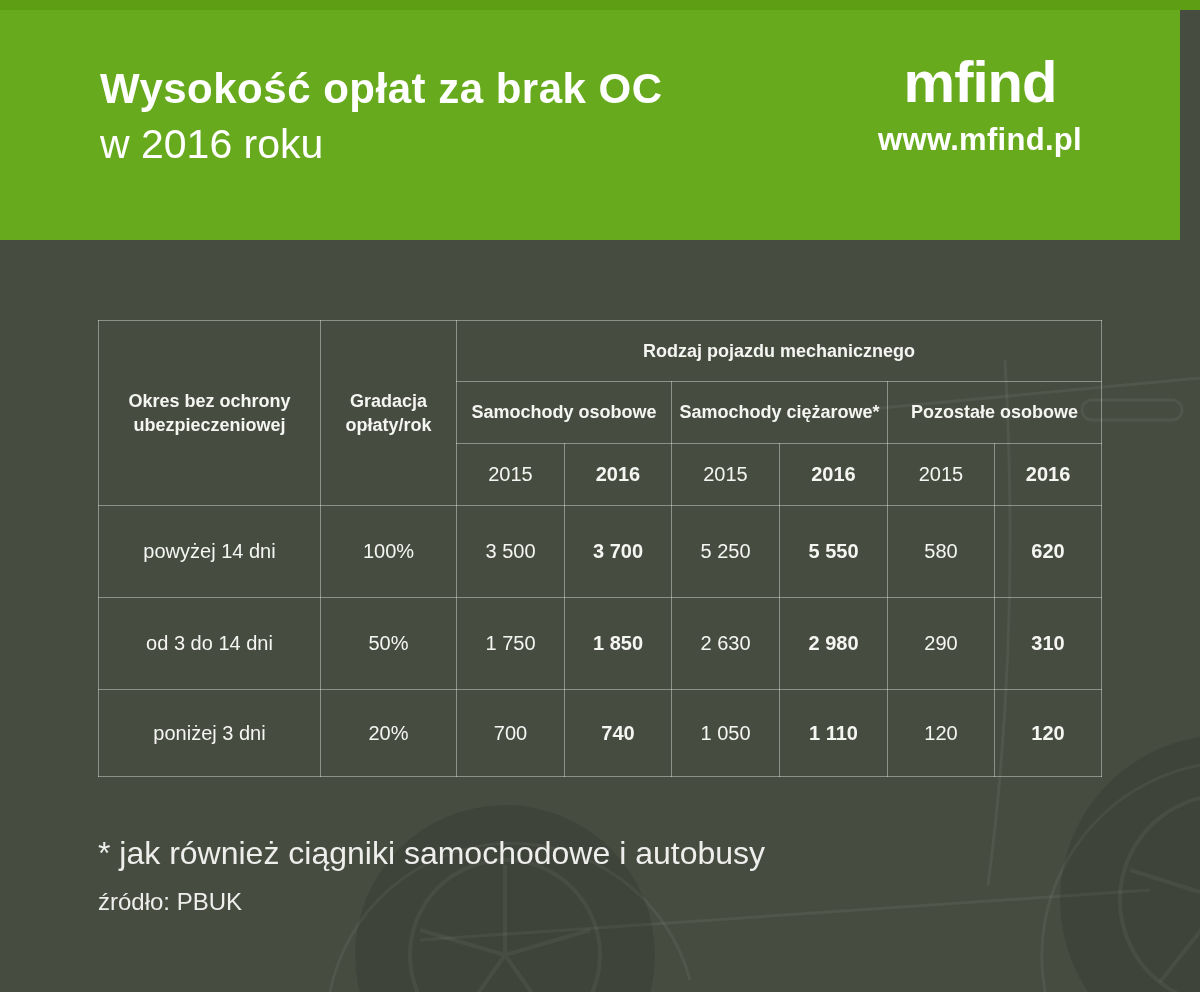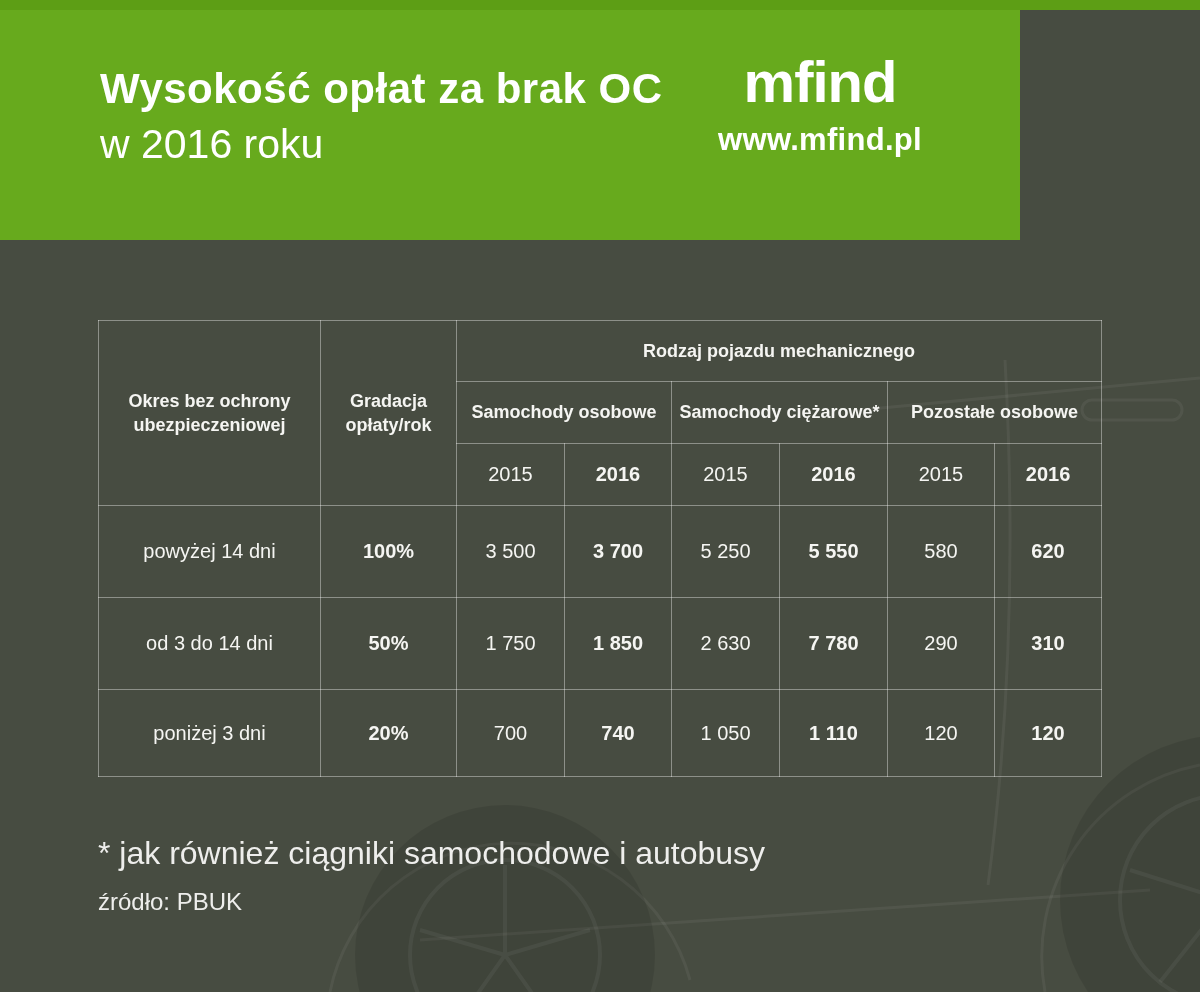--- a/index.html
+++ b/index.html
@@ -5,21 +5,21 @@
   * { margin: 0; padding: 0; box-sizing: border-box; }
   html, body { width: 1200px; height: 992px; overflow: hidden; }
   body {
     font-family: "Liberation Sans", "DejaVu Sans", sans-serif;
     position: relative;
     background: #474c41;
   }
 
   
   .header {
-    position: absolute; left: 0; top: 0; width: 1020px; height: 240px;
+    position: absolute; left: 0; top: 0; width: 1180px; height: 240px;
     background: #67aa1d;
   }
   .header-topstripe {
     position: absolute; left: 0; top: 0; width: 1200px; height: 10px;
     background: #5d9e15;
   }
   .title-block { position: absolute; left: 100px; top: 64px; color: #ffffff; }
   .title-line1 { font-size: 42px; font-weight: 700; letter-spacing: 0.5px; line-height: 1.2; }
   .title-line2 { font-size: 41px; font-weight: 400; line-height: 1.2; margin-top: 6px; }
   .logo-block { position: absolute; right: 98px; top: 52px; text-align: center; color: #ffffff; }
@@ -41,21 +41,21 @@
   }
   table.fees td {
     border: 1px solid rgba(255,255,255,0.38);
     text-align: center; vertical-align: middle;
     padding: 2px 6px;
   }
   .hdr { font-weight: 700; font-size: 18px; line-height: 1.35; margin-top: 33px; }
   .year-old { font-size: 20px; font-weight: 400; }
   .year-new { font-size: 20px; font-weight: 700; }
   .okres-cell { font-size: 20px; font-weight: 400; }
-  .grad-cell  { font-size: 20px; font-weight: 700; }
+  .grad-cell  { font-size: 20px; font-weight: 400; }
   .val-old { font-size: 20px; font-weight: 400; white-space: nowrap; }
   .val-new { font-size: 20px; font-weight: 700; white-space: nowrap; }
   tr.row-group    { height: 61px; }
   tr.row-sub      { height: 62px; }
   tr.row-years    { height: 62px; }
   tr.row-data     { height: 92px; }
   tr.row-data-last{ height: 87px; }
 
   
   .footnote-1 {
@@ -156,21 +156,21 @@
         <td class="val-old">580</td>
         <td class="val-new">620</td>
       </tr>
 
       <tr class="row-data">
         <td class="okres-cell">od 3 do 14 dni</td>
         <td class="grad-cell">50%</td>
         <td class="val-old">1 750</td>
         <td class="val-new">1 850</td>
         <td class="val-old">2 630</td>
-        <td class="val-new">7 780</td>
+        <td class="val-new">2 980</td>
         <td class="val-old">290</td>
         <td class="val-new">310</td>
       </tr>
 
       <tr class="row-data-last">
         <td class="okres-cell">poniżej 3 dni</td>
         <td class="grad-cell">20%</td>
         <td class="val-old">700</td>
         <td class="val-new">740</td>
         <td class="val-old">1 050</td>

